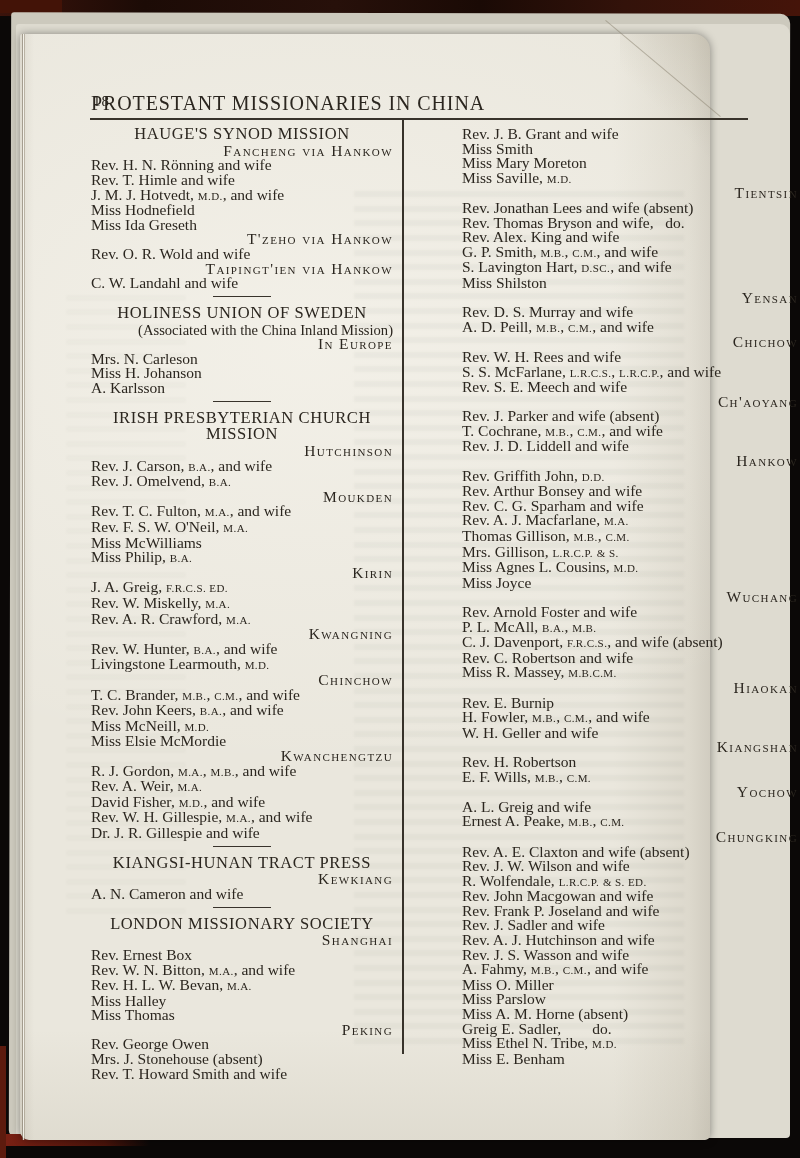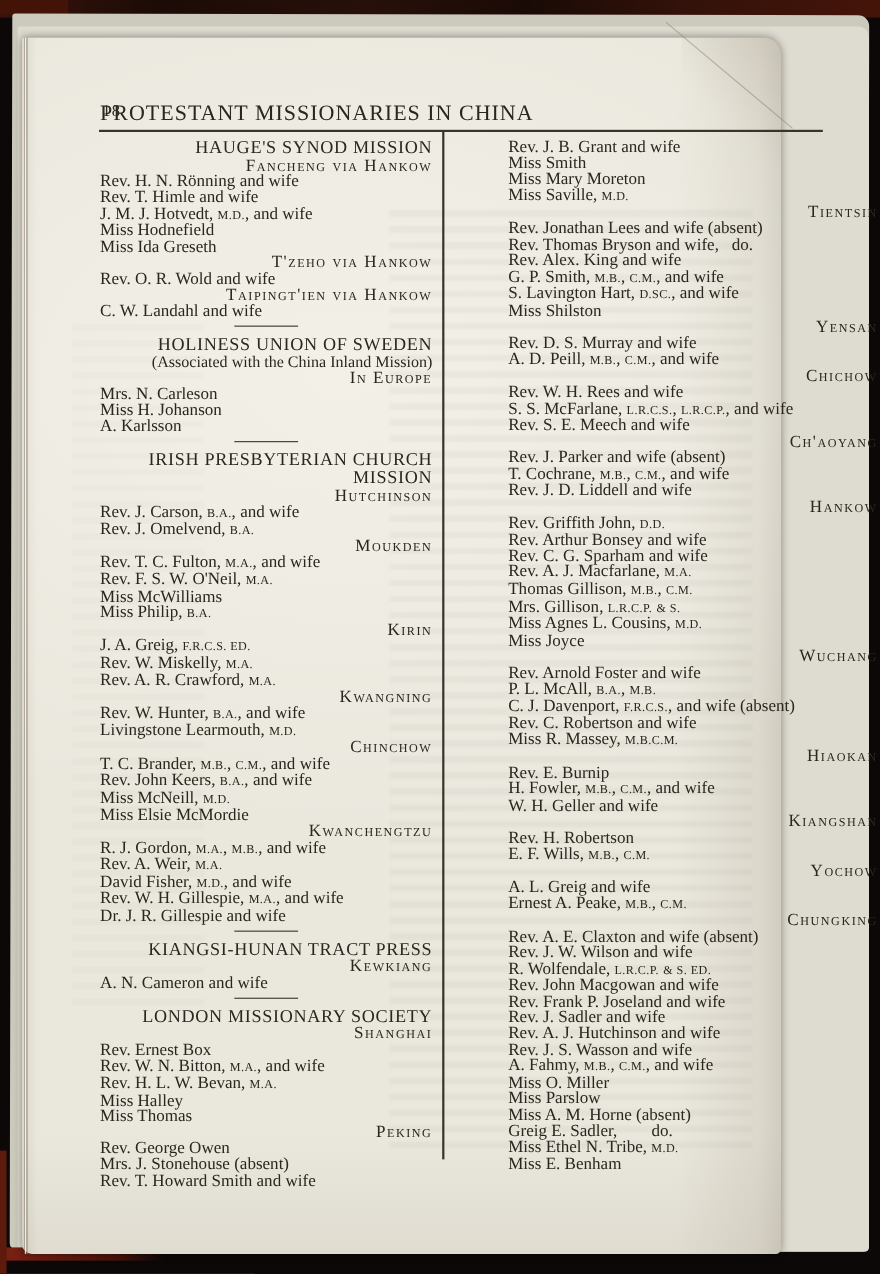--- a/index.html
+++ b/index.html
@@ -46,21 +46,21 @@
   .pagenum{position:absolute;left:2px;top:2px;font-size:15px;letter-spacing:1px;}
   .pagetitle{display:block;text-align:left;font-size:20px;line-height:24px;letter-spacing:.9px;}
   .headrule{position:absolute;left:70px;top:84px;width:658px;height:2px;background:#38332b;}
   .divider{position:absolute;left:382px;top:86px;width:2px;height:934px;background:#37322a;}
 
   
   .col{position:absolute;top:88px;font-size:15.5px;line-height:14.6px;color:#2b261f;}
   .col-left{left:71px;width:302px;padding-top:2px;}
   .col-right{left:394px;width:336px;padding-top:5px;margin-left:48px;}
   .entry{white-space:pre-wrap;}
-  .society{font-size:16.5px;line-height:16.8px;text-align:right;letter-spacing:.6px;margin:2px 0 1px;}
+  .society{font-size:16.5px;line-height:16.8px;text-align:center;letter-spacing:.6px;margin:2px 0 1px;}
   .place{text-align:right;font-variant:small-caps;font-size:15.5px;letter-spacing:1.4px;}
   .note{text-align:right;font-size:14.6px;}
   .abbr{font-size:11px;letter-spacing:.4px;}
   .rule{height:12px;position:relative;}
   .rule span{position:absolute;left:50%;transform:translateX(-50%);top:5px;width:58px;border-top:1.6px solid #38332b;}
 </style>
 </head>
 <body>
 
 <div class="scene">

